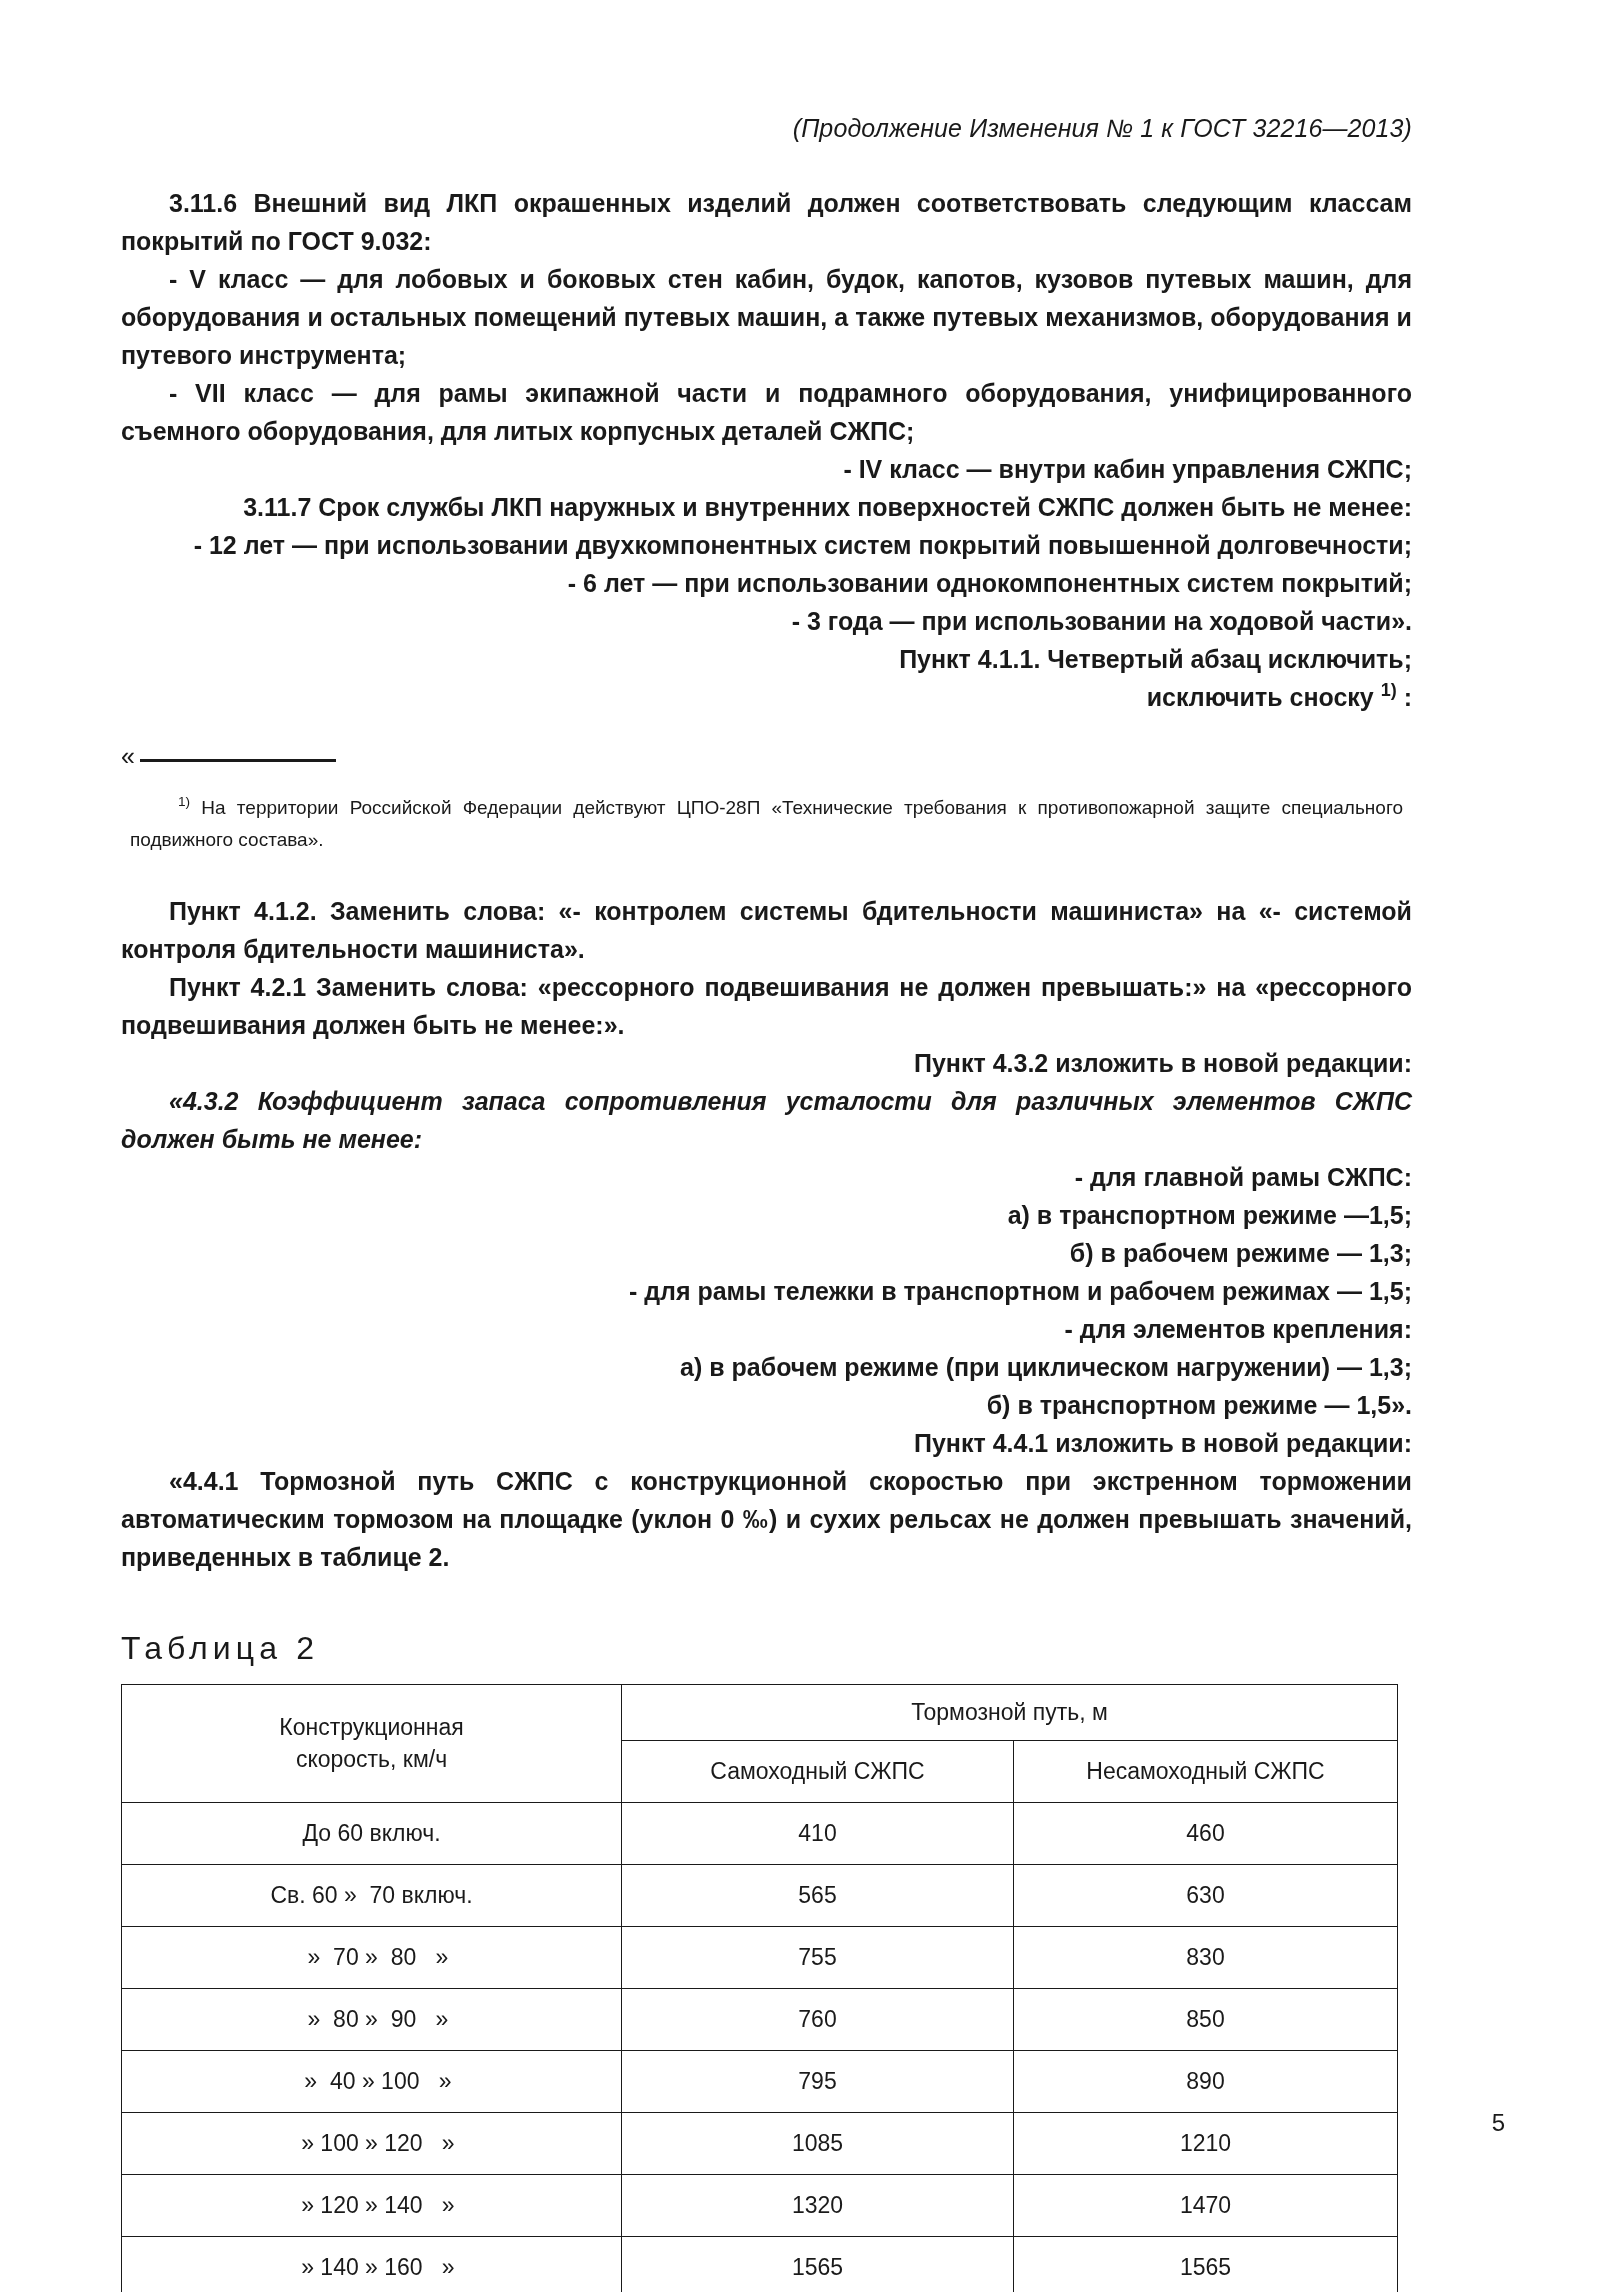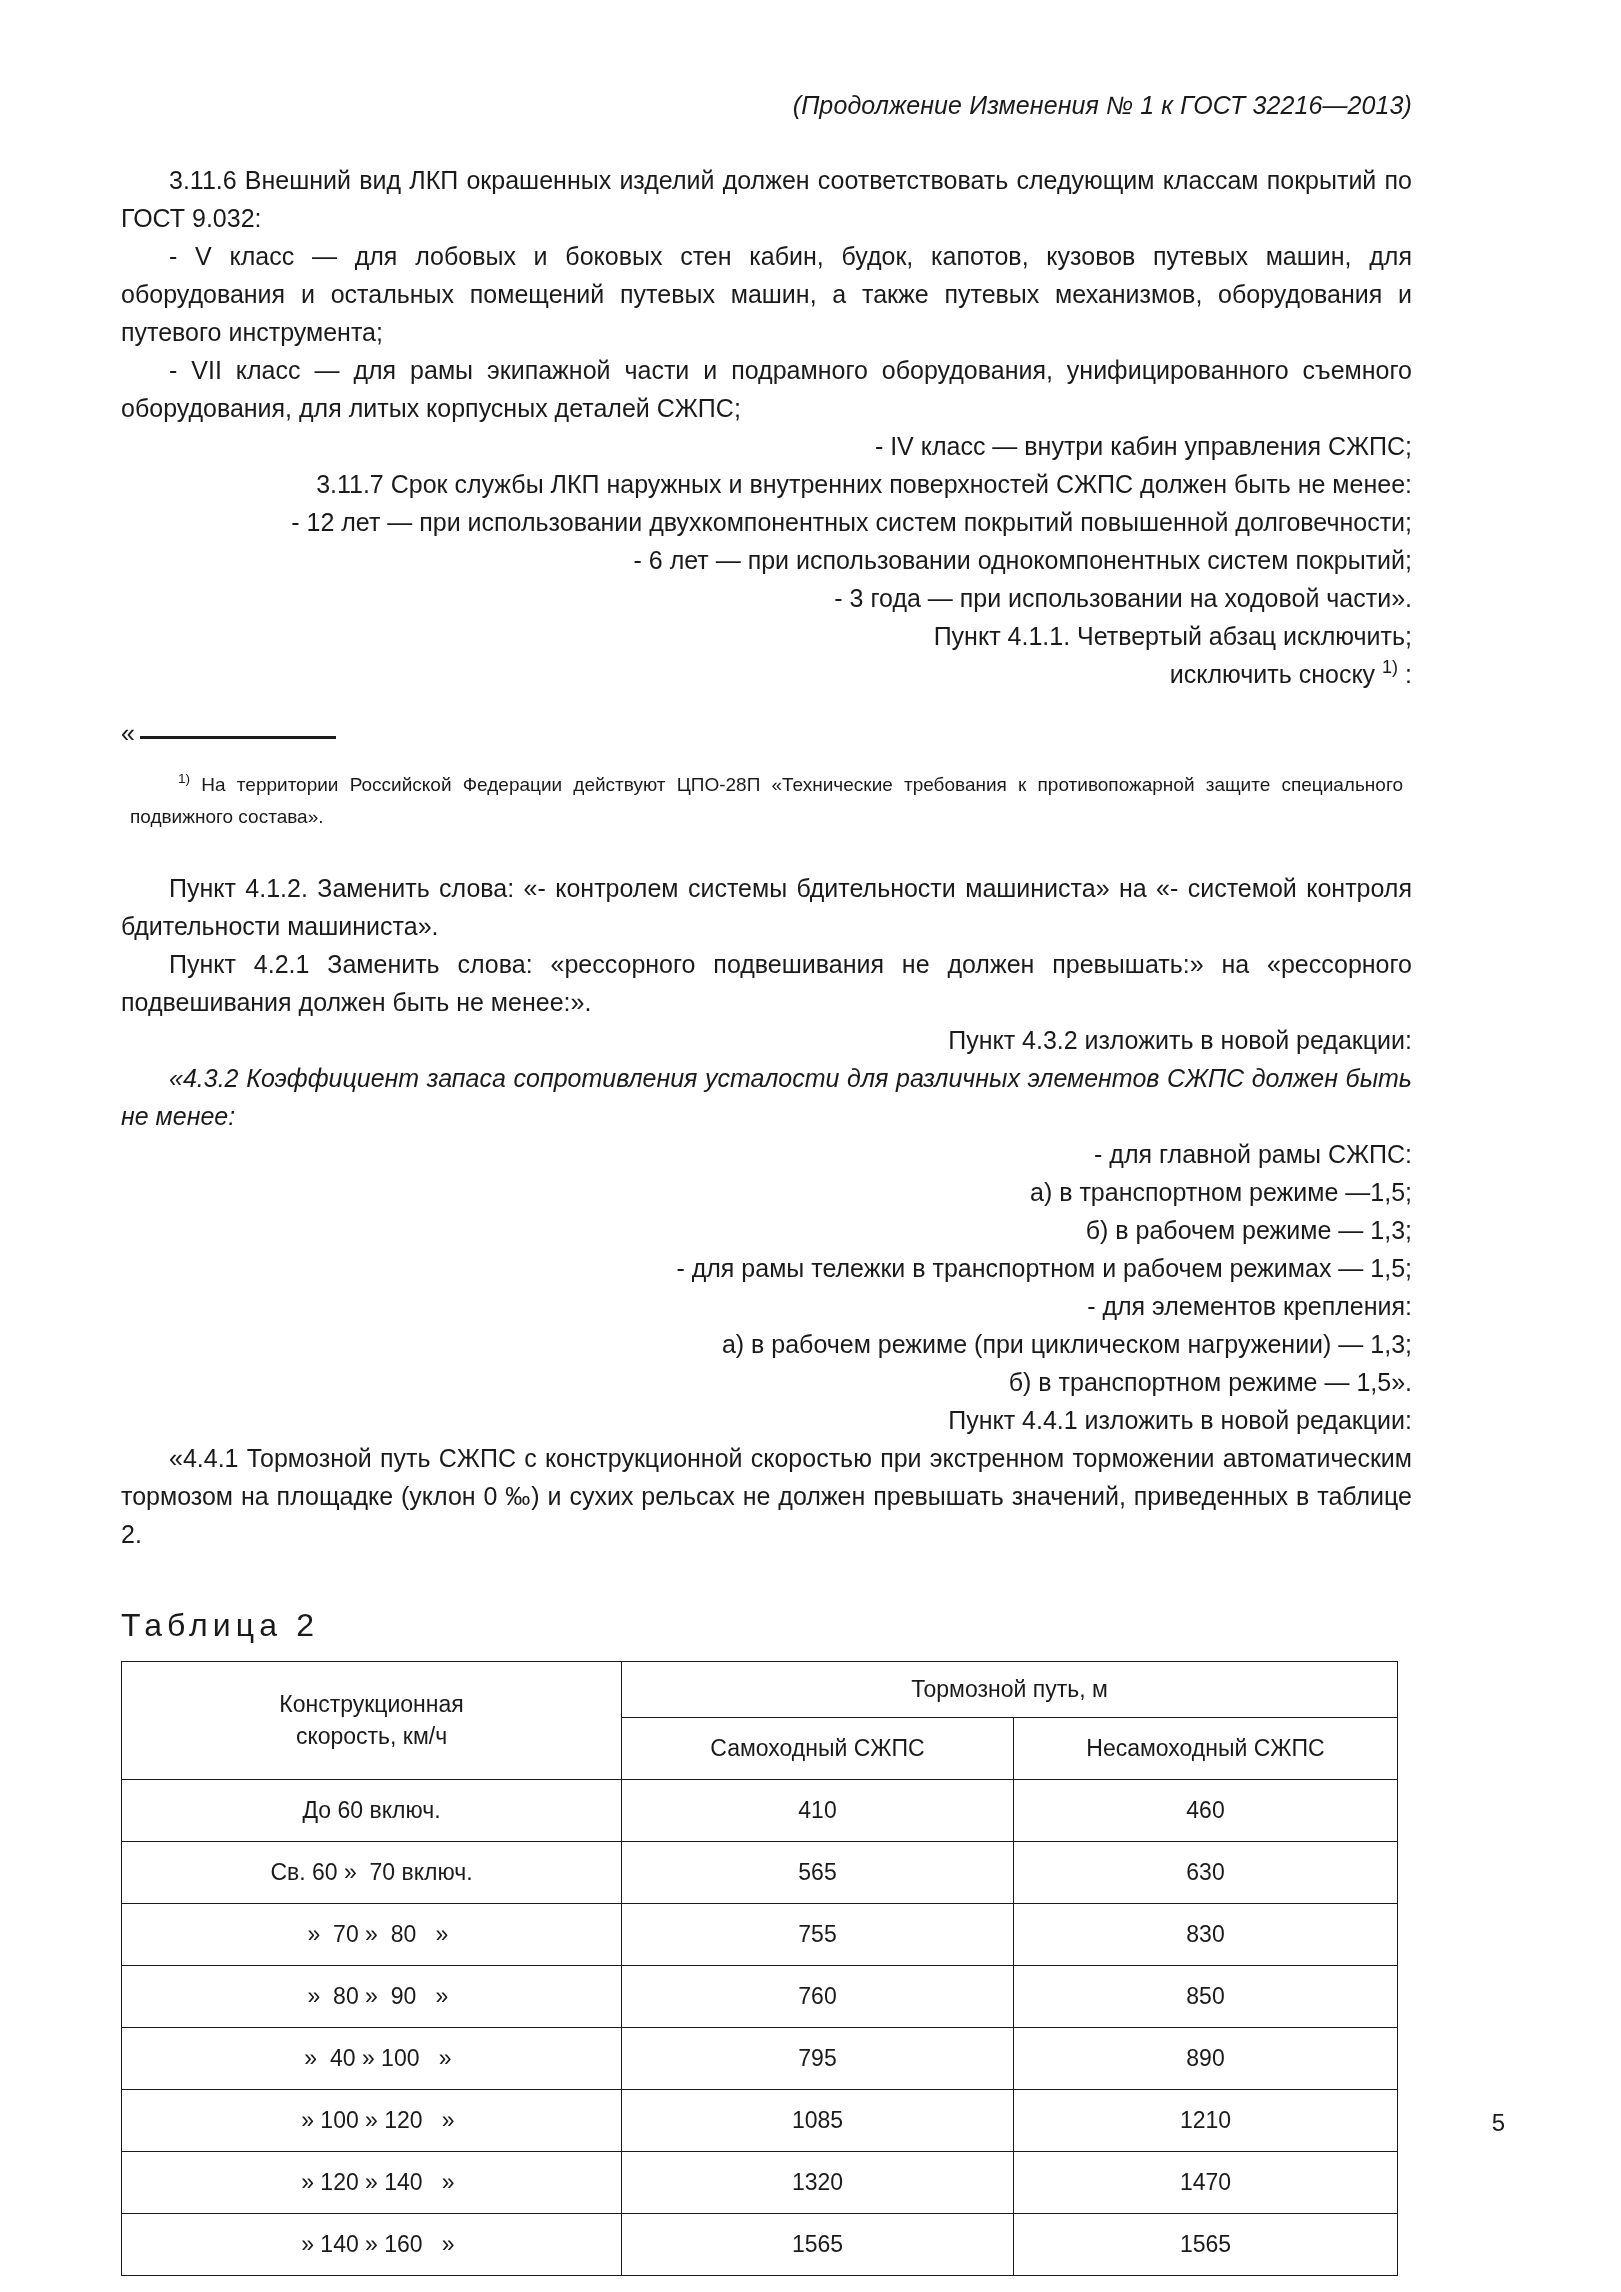--- a/index.html
+++ b/index.html
@@ -25,40 +25,41 @@
     top: 0;
     width: 1291px;
   }
 
   
   .running-head {
     text-align: right;
     font-style: italic;
     font-size: 25px;
     letter-spacing: 0.1px;
-    margin-top: 91px;
+    margin-top: 114px;
     margin-bottom: 0;
     color: #1a1a1a;
     white-space: nowrap;
   }
 
   
   .body-block {
     margin-top: 41px;
   }
   p.txt {
     margin: 0;
     font-size: 25px;
     line-height: 38px;
     text-align: justify;
     text-justify: inter-word;
     color: #1a1a1a;
   }
   p.txt.indent {
     text-indent: 48px;
+    font-weight: bold;
   }
   p.txt.nojust {
     text-align: right;
   }
   .ital {
     font-style: italic;
   }
 
   
   .footnote-sep {

